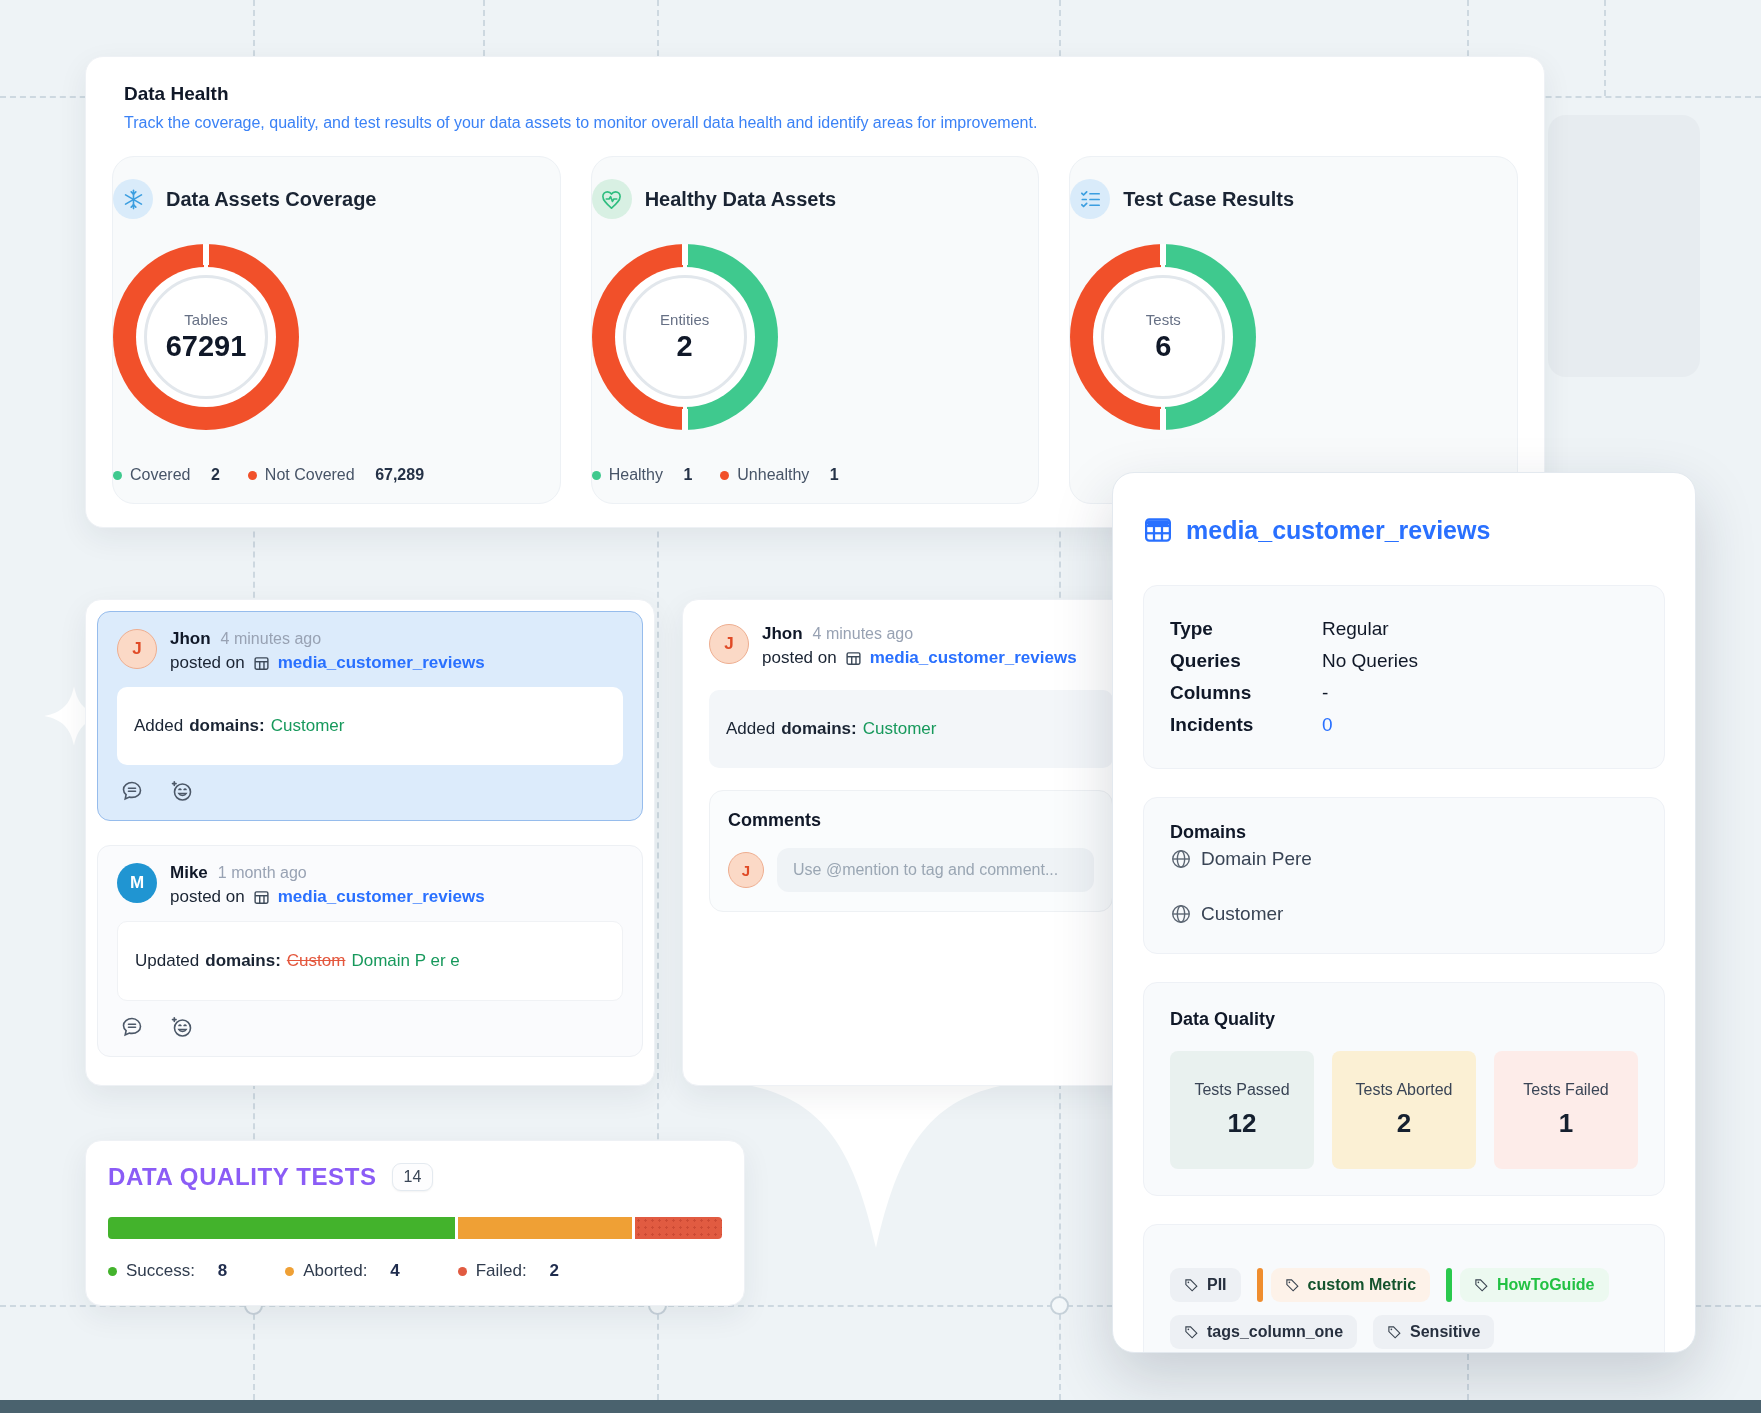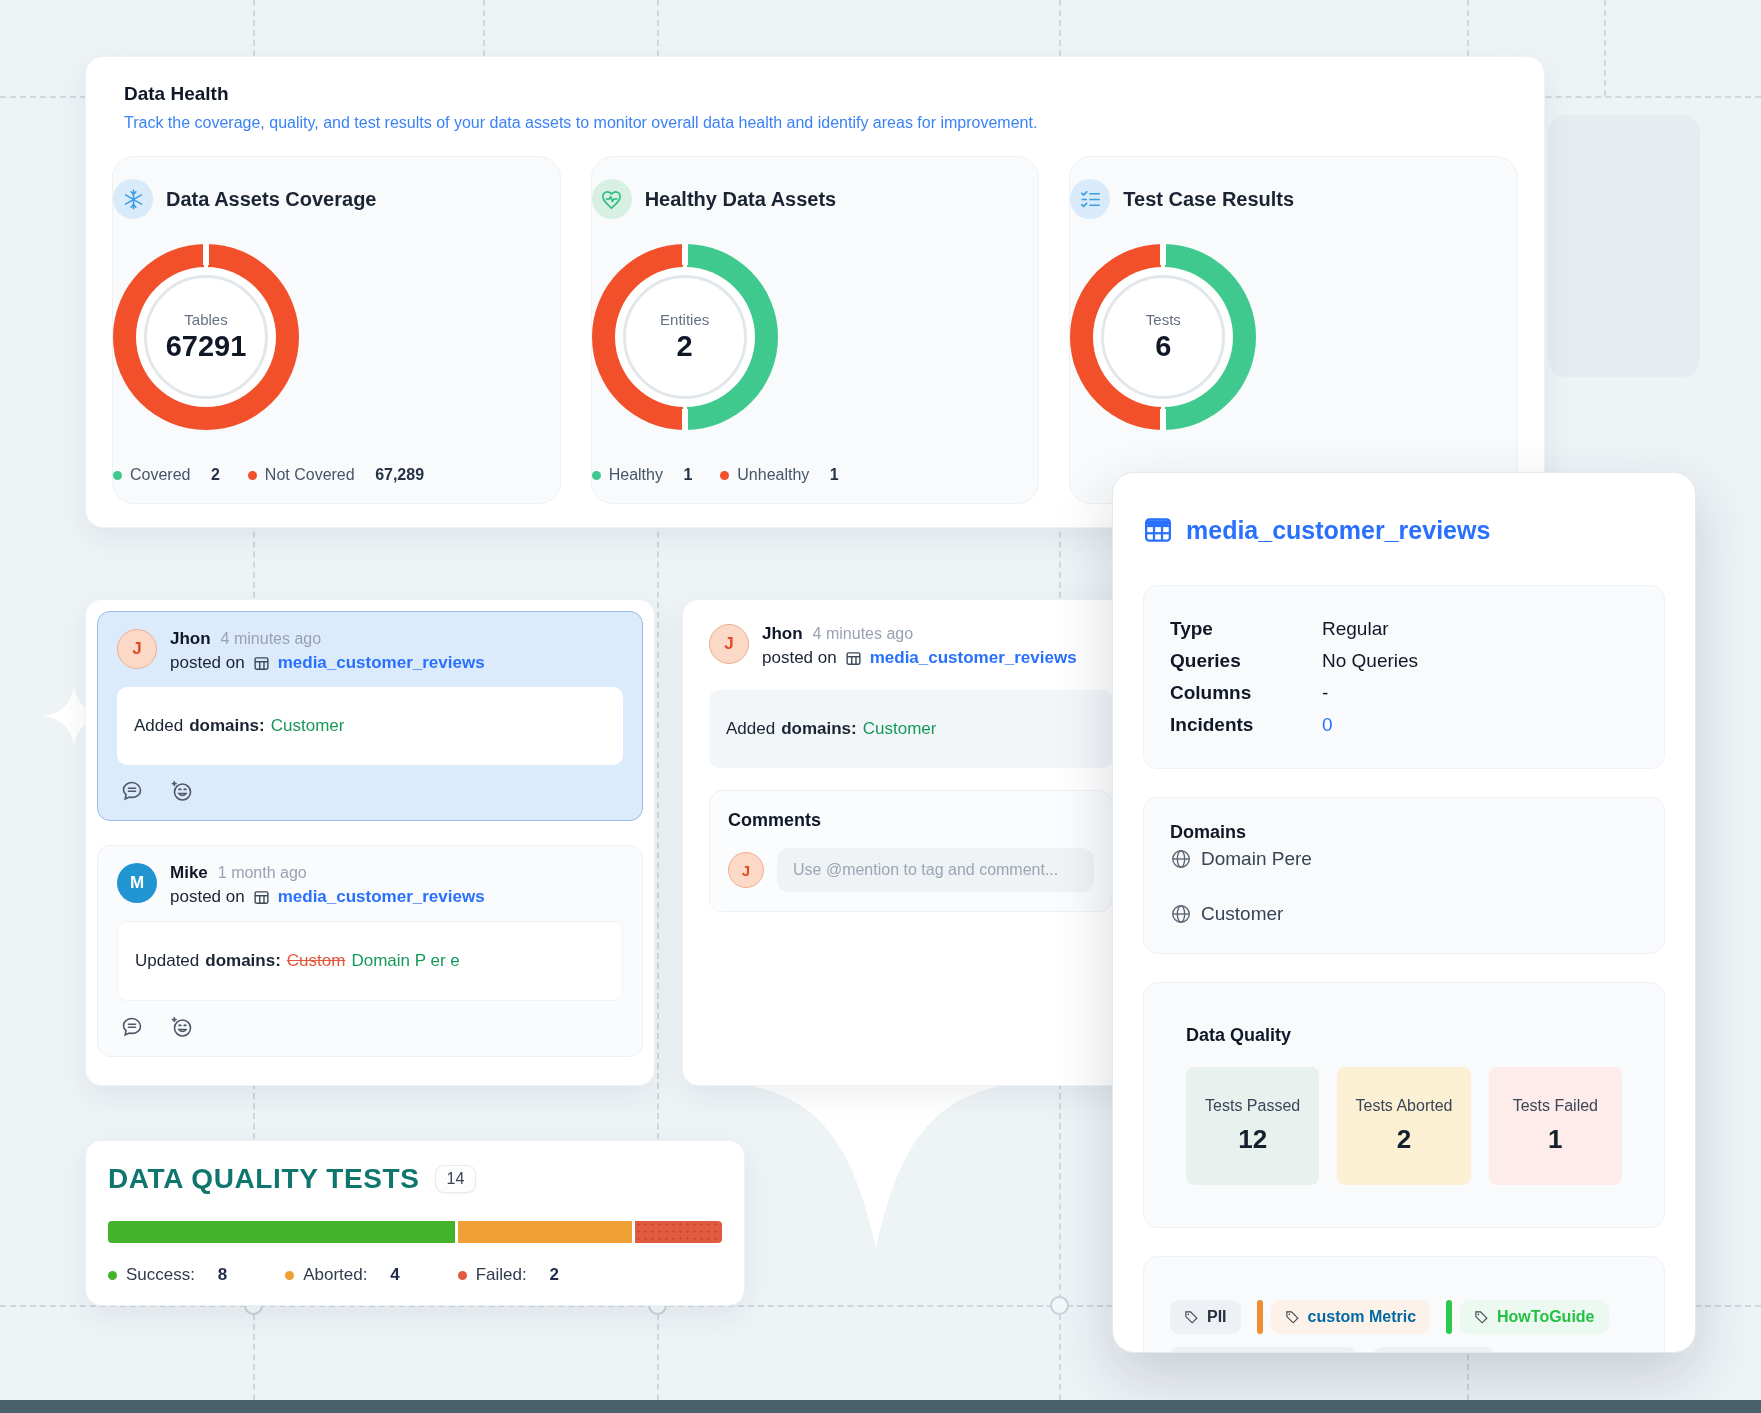--- a/index.html
+++ b/index.html
@@ -72,21 +72,21 @@
   .comments-box{background:#fafcfd;border:1px solid #eef1f4;border-radius:14px;margin-top:22px;padding:19px 18px;box-sizing:border-box;}
   .comments-title{font-size:18px;font-weight:bold;color:#101828;}
   .comment-row{display:flex;align-items:center;gap:13px;margin-top:17px;}
   .avatar-sm{width:36px;height:36px;font-size:15px;}
   .comment-input{flex:1;height:44px;border:none;outline:none;background:#eff3f6;border-radius:12px;padding:0 16px;font-size:16px;color:#394455;font-family:"Liberation Sans",sans-serif;}
   .comment-input::placeholder{color:#9aa6b3;}
 
   
   .dqt{left:85px;top:1140px;width:660px;height:166px;border-radius:16px;padding:22px 22px;box-sizing:border-box;}
   .dqt-head{display:flex;align-items:center;}
-  .dqt-title{font-size:28px;font-weight:800;letter-spacing:.6px;color:#0f766e;}
+  .dqt-title{font-size:24px;font-weight:800;letter-spacing:.6px;color:#8b5cf6;}
   .dqt-badge{margin-left:15px;border:1.5px solid #e4eaf0;background:#fdfdfe;border-radius:9px;padding:4px 11px;font-size:16px;color:#3a4556;box-shadow:0 1px 2px rgba(0,0,0,.05);}
   .bar{display:flex;gap:3px;margin-top:26px;height:22px;border-radius:4px;overflow:hidden;}
   .seg-g{flex:8;background:#43b32c;}
   .seg-o{flex:4;background:#efa035;}
   .seg-r{flex:2;background:#e15b41;background-image:radial-gradient(#cc4a34 1.2px,transparent 1.3px);background-size:7px 7px;}
   .dqt-legend{display:flex;gap:58px;margin-top:22px;align-items:center;}
   .dqt-leg-item{display:flex;align-items:center;gap:9px;font-size:17px;color:#303c4e;}
   .dqt-leg-item b{color:#1f2c4d;}
 
   
@@ -95,36 +95,36 @@
   .panel-title{font-size:25px;font-weight:600;color:#2970ff;}
   .sect{background:#f8fafc;border:1px solid #eef1f6;border-radius:14px;box-sizing:border-box;}
   .info-box{margin-top:40px;padding:27px 26px;}
   .info-row{display:flex;font-size:19px;color:#101828;line-height:32px;}
   .info-label{width:152px;font-weight:bold;flex:none;}
   .link-blue{color:#2970ff;cursor:pointer;}
   .sect-title{font-size:18px;font-weight:bold;color:#101828;}
   .domains-box{margin-top:28px;padding:24px 26px 28px;}
   .domains-row{display:flex;gap:33px;margin-top:5px;flex-direction:column;}
   .domain-item{display:flex;align-items:center;gap:9px;font-size:19px;color:#394455;}
-  .dq-box{margin-top:28px;padding:42px;}
+  .dq-box{margin-top:28px;padding:26px;}
   .dq-row{display:flex;gap:18px;margin-top:21px;}
   .dq-stat{flex:1;height:118px;border-radius:8px;display:flex;flex-direction:column;align-items:center;justify-content:center;gap:9px;}
   .dq-pass{background:#e9f1ef;}
   .dq-abort{background:#fbf0d4;}
   .dq-fail{background:#fdece9;}
   .dq-label{font-size:16px;color:#3a4556;}
   .dq-value{font-size:26px;font-weight:bold;color:#15202f;}
   .tags-box{margin-top:28px;padding:24px 26px 26px;}
   .tags-row{display:flex;gap:16px;margin-top:19px;align-items:center;flex-wrap:nowrap;}
   .tag-pill{display:inline-flex;align-items:center;gap:8px;background:#edf0f4;border-radius:9px;padding:8px 14px;font-size:16px;font-weight:600;color:#27303f;white-space:nowrap;cursor:pointer;}
   .tag-wrap{display:inline-flex;align-items:center;gap:8px;}
   .tag-bar{width:6px;height:34px;border-radius:3px;flex:none;}
   .bar-orange{background:#ef8d2f;}
   .bar-green{background:#2bc94e;}
-  .pill-orange{background:#fdf2e9;color:#0369a1;}
+  .pill-orange{background:#fdf2e9;color:#14532d;}
   .pill-green{background:#ecf9f0;color:#22c143;}
 
   .sparkle{position:absolute;left:42px;top:684px;z-index:1;}
   .chevron{position:absolute;left:748px;top:1076px;z-index:1;}
   svg{display:block;}
 </style>
 </head>
 <body>
 
 <div class="page">

